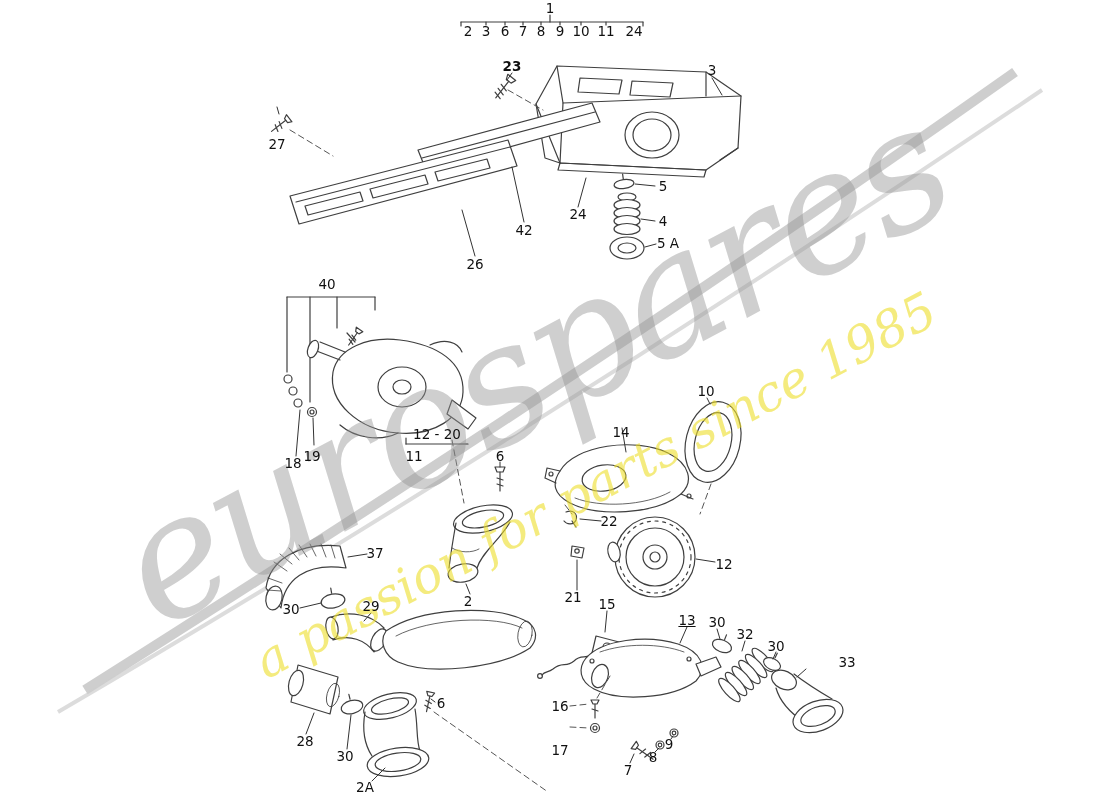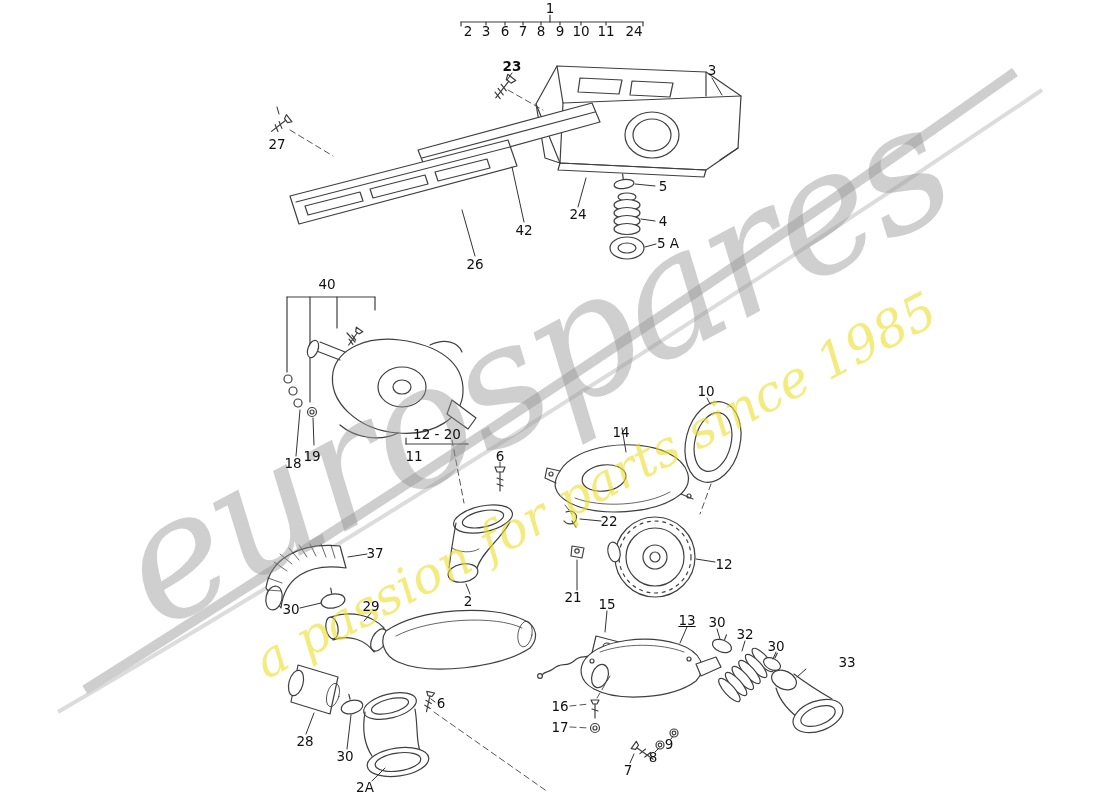--- a/index.html
+++ b/index.html
@@ -432,19 +432,19 @@
       <div class="part-label" style="left: 687px; top: 620px; text-decoration: underline;">13</div>
       <div class="part-label" style="left: 717px; top: 622px;">30</div>
       <div class="part-label" style="left: 745px; top: 634px;">32</div>
       <div class="part-label" style="left: 776px; top: 646px;">30</div>
       <div class="part-label" style="left: 807px; top: 662px; margin-left: 40px;">33</div>
       <div class="part-label" style="left: 305px; top: 741px;">28</div>
       <div class="part-label" style="left: 345px; top: 756px;">30</div>
       <div class="part-label" style="left: 365px; top: 787px;">2A</div>
       <div class="part-label" style="left: 441px; top: 703px;">6</div>
       <div class="part-label" style="left: 560px; top: 706px;">16</div>
-      <div class="part-label" style="left: 560px; top: 727px;">17</div>
+      <div class="part-label" style="left: 560px; top: 750px;">17</div>
       <div class="part-label" style="left: 628px; top: 770px;">7</div>
       <div class="part-label" style="left: 653px; top: 757px;">8</div>
       <div class="part-label" style="left: 669px; top: 744px;">9</div>
     </div>
 
 </div>
 
 </body></html>

